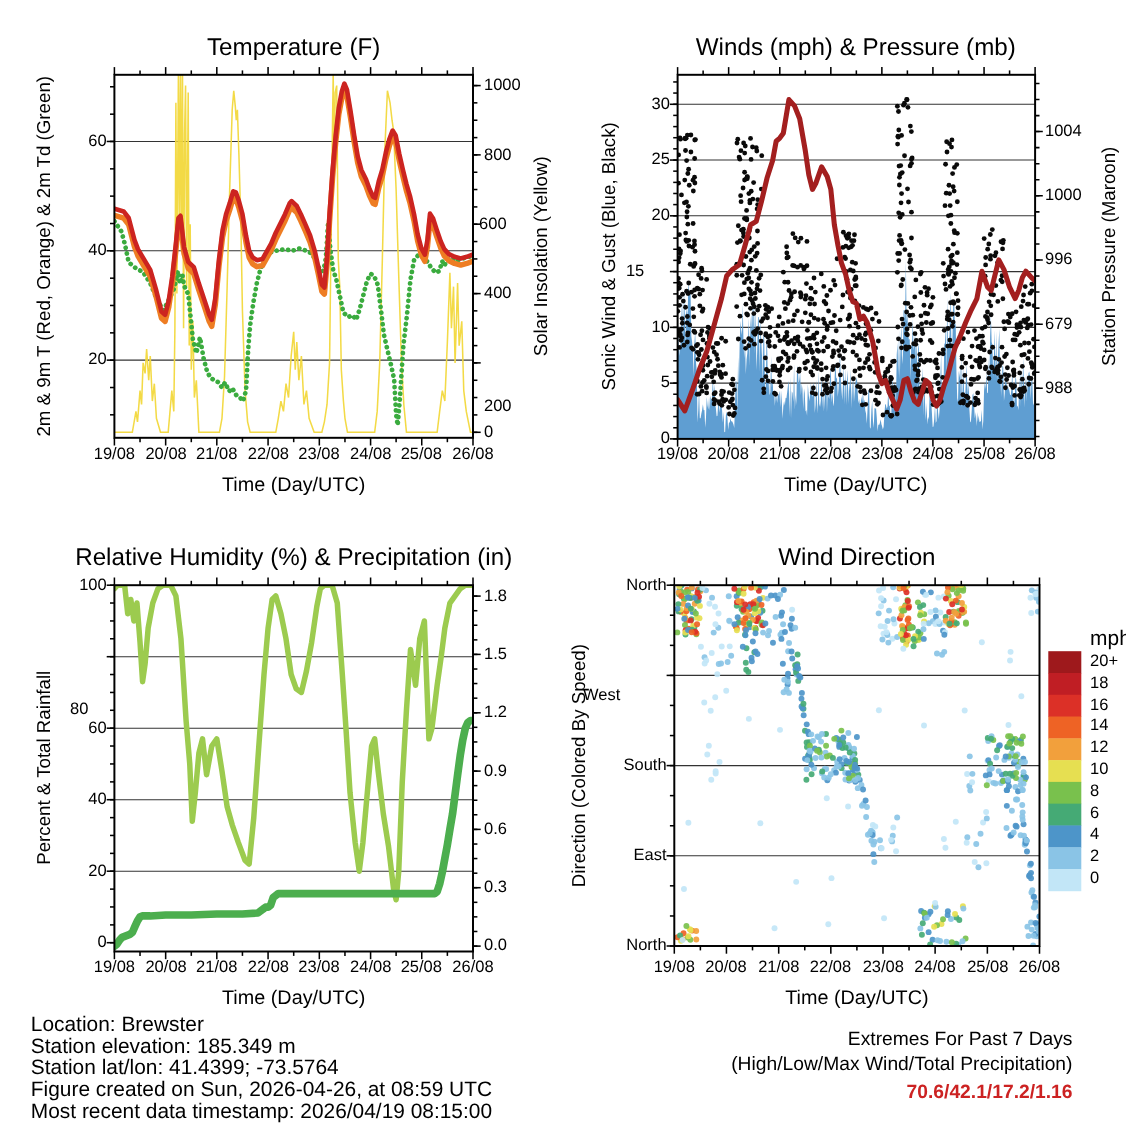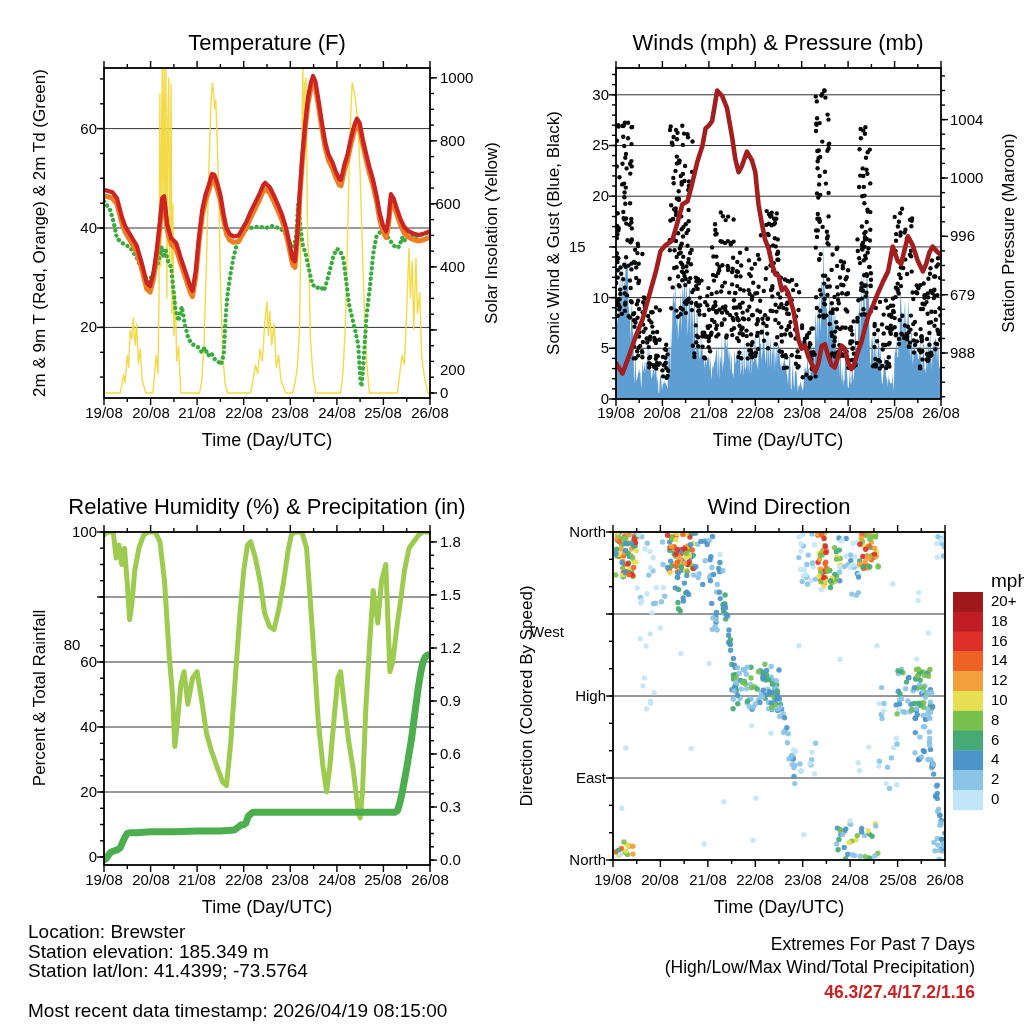--- a/index.html
+++ b/index.html
@@ -2258,25 +2258,26 @@
   <div class="xlab" id="xlab-t">Time (Day/UTC)</div>
   <div class="xlab" id="xlab-w">Time (Day/UTC)</div>
   <div class="xlab" id="xlab-h">Time (Day/UTC)</div>
   <div class="xlab" id="xlab-d">Time (Day/UTC)</div>
 
   <div class="mph">mph</div>
 
   <div class="footer-line" id="f0">Location: Brewster</div>
   <div class="footer-line" id="f1">Station elevation: 185.349 m</div>
   <div class="footer-line" id="f2">Station lat/lon: 41.4399; -73.5764</div>
+  <div class="footer-line" id="f3">Figure created on Sun, 2026-04-26, at 08:59 UTC</div>
   <div class="footer-line" id="f4">Most recent data timestamp: 2026/04/19 08:15:00</div>
 
   <div class="ext" id="ext0">Extremes For Past 7 Days</div>
   <div class="ext" id="ext1">(High/Low/Max Wind/Total Precipitation)</div>
-  <div class="ext" id="ext2" style="color: rgb(204, 34, 34);">46.3/27.4/17.2/1.16</div>
+  <div class="ext" id="ext2" style="color: rgb(204, 34, 34);">70.6/42.1/17.2/1.16</div>
 <div class="tick" style="left: 991px; top: 593px; width: 42px; text-align: left;">20+</div>
     <div class="tick" style="left: 991px; top: 613px; width: 42px; text-align: left;">18</div>
     <div class="tick" style="left: 991px; top: 633px; width: 42px; text-align: left;">16</div>
     <div class="tick" style="left: 991px; top: 652px; width: 42px; text-align: left;">14</div>
     <div class="tick" style="left: 991px; top: 672px; width: 42px; text-align: left;">12</div>
     <div class="tick" style="left: 991px; top: 692px; width: 42px; text-align: left;">10</div>
     <div class="tick" style="left: 991px; top: 712px; width: 42px; text-align: left;">8</div>
     <div class="tick" style="left: 991px; top: 732px; width: 42px; text-align: left;">6</div>
     <div class="tick" style="left: 991px; top: 751px; width: 42px; text-align: left;">4</div>
     <div class="tick" style="left: 991px; top: 771px; width: 42px; text-align: left;">2</div>
@@ -2342,16 +2343,16 @@
     <div class="tick" style="left: 57px; top: 524px; width: 40px; text-align: right;">100</div>
     <div class="tick" style="left: 440px; top: 852px; width: 40px; text-align: left;">0.0</div>
     <div class="tick" style="left: 440px; top: 799px; width: 40px; text-align: left;">0.3</div>
     <div class="tick" style="left: 440px; top: 746px; width: 40px; text-align: left;">0.6</div>
     <div class="tick" style="left: 440px; top: 693px; width: 40px; text-align: left;">0.9</div>
     <div class="tick" style="left: 440px; top: 640px; width: 40px; text-align: left;">1.2</div>
     <div class="tick" style="left: 440px; top: 587px; width: 40px; text-align: left;">1.5</div>
     <div class="tick" style="left: 440px; top: 534px; width: 40px; text-align: left;">1.8</div>
     <div class="tick" style="left: 530px; top: 524px; width: 76px; text-align: right;">North</div>
     <div class="tick" style="left: 530px; top: 624px; width: 76px; ">West</div>
-    <div class="tick" style="left: 530px; top: 688px; width: 76px; text-align: right;">High</div>
+    <div class="tick" style="left: 530px; top: 688px; width: 76px; text-align: right;">South</div>
     <div class="tick" style="left: 530px; top: 770px; width: 76px; text-align: right;">East</div>
     <div class="tick" style="left: 530px; top: 852px; width: 76px; text-align: right;">North</div>
   </div>
 
 </body></html>

